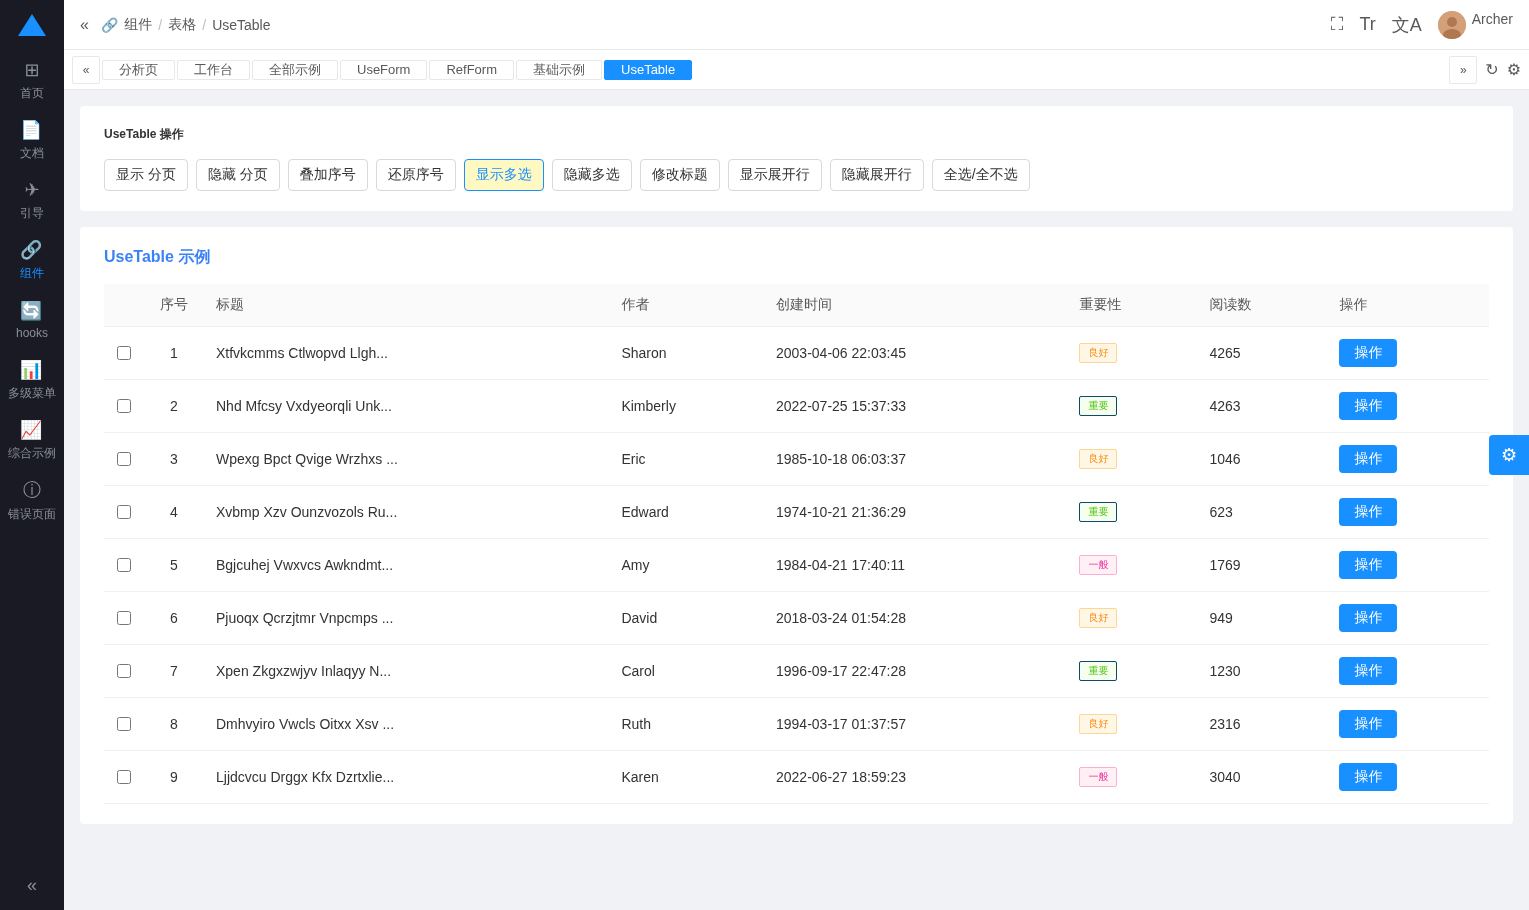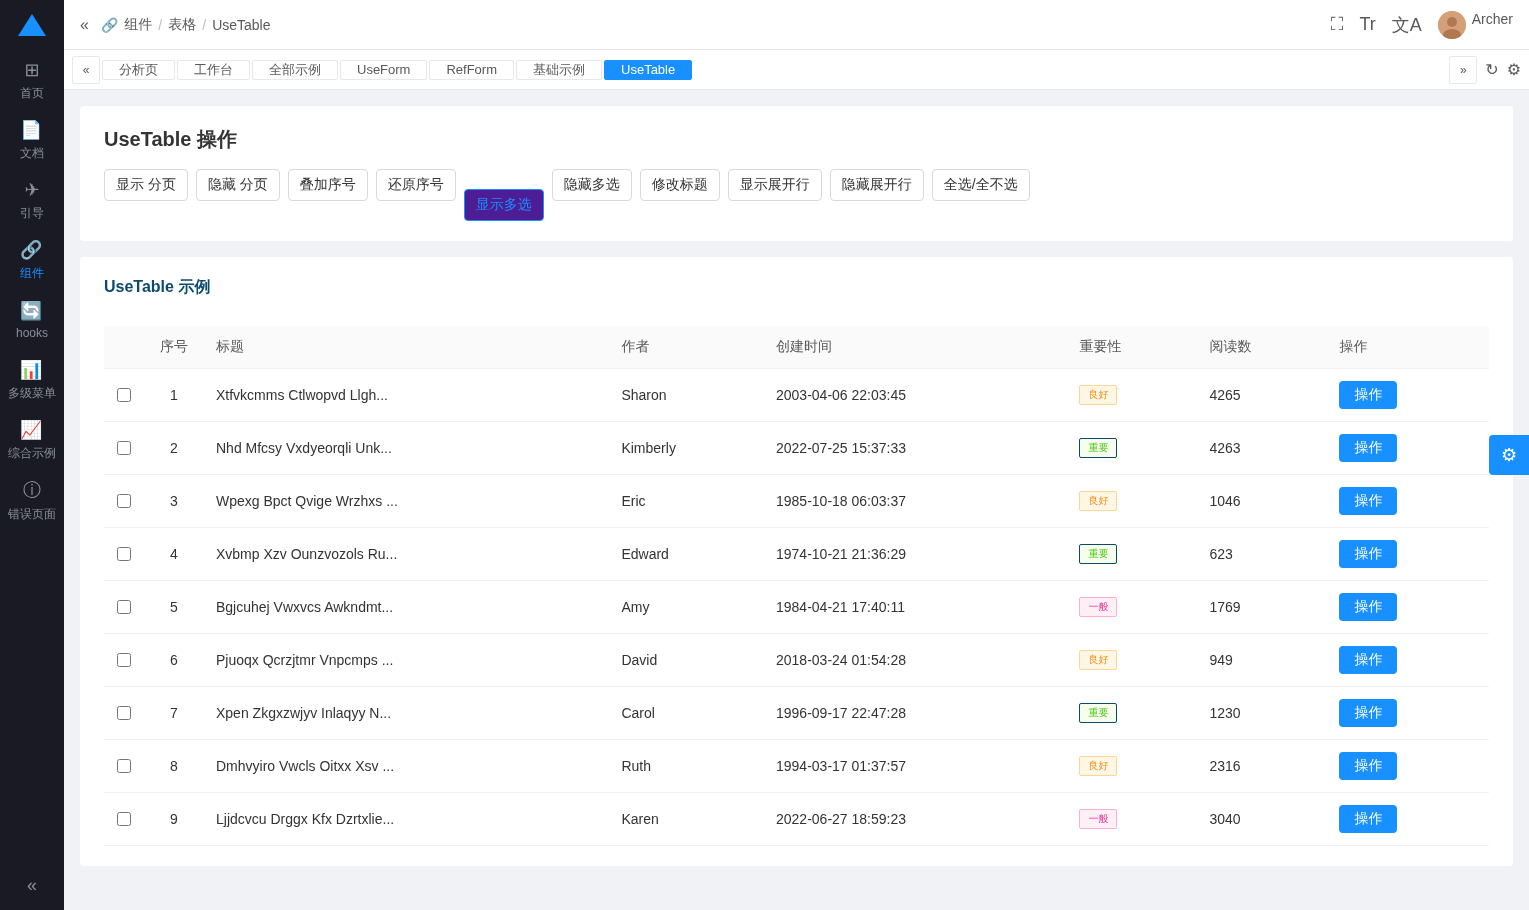--- a/index.html
+++ b/index.html
@@ -176,21 +176,21 @@
     }
 
     
     .card {
       background: #fff;
       border-radius: 4px;
       margin-bottom: 16px;
       padding: 20px 24px;
     }
     .card-title {
-      font-size: 20px;
+      font-size: 12px;
       font-weight: 600;
       color: #333;
       margin-bottom: 16px;
     }
 
     
     .op-buttons {
       display: flex;
       gap: 8px;
       flex-wrap: wrap;
@@ -204,35 +204,34 @@
       color: #333;
       cursor: pointer;
       font-size: 14px;
       display: flex;
       align-items: center;
       white-space: nowrap;
     }
     .op-btn.active-btn {
       border-color: #1890ff;
       color: #1890ff;
-      background: #4c1d95;
-      margin-top: 20px;
+      background: #fef9c3;
     }
 
     
     .table-card {
       background: #fff;
       border-radius: 4px;
       padding: 20px 24px;
     }
     .table-card-title {
       font-size: 16px;
       font-weight: 600;
-      color: #0c4a6e;
-      margin-bottom: 28px;
+      color: #3b82f6;
+      margin-bottom: 16px;
     }
 
     
     .data-table {
       width: 100%;
       border-collapse: collapse;
       font-size: 14px;
     }
     .data-table th, .data-table td {
       padding: 12px 12px;

